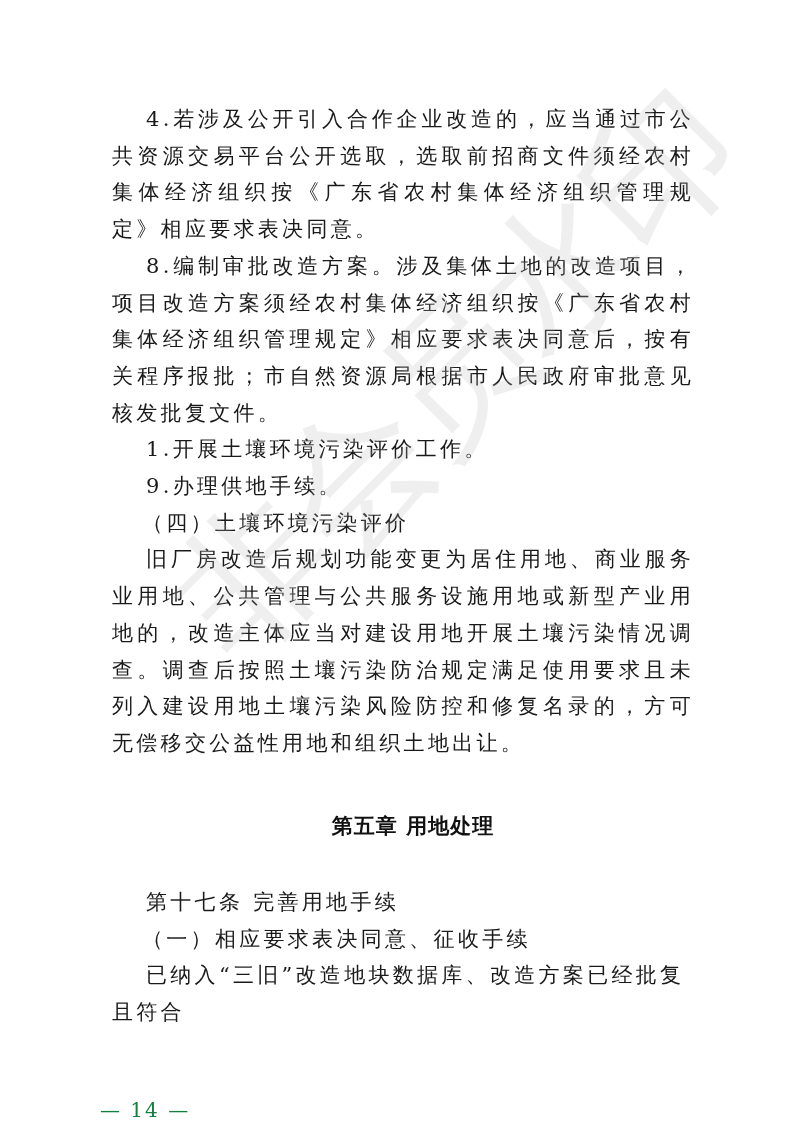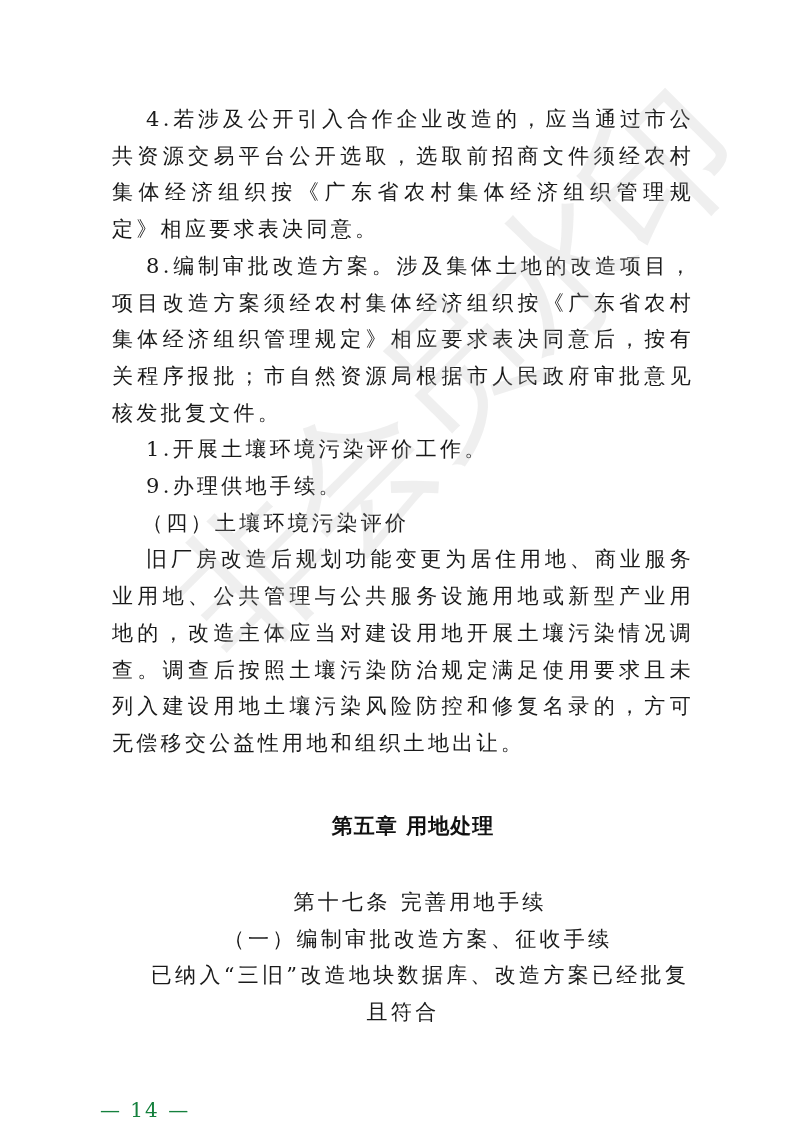--- a/index.html
+++ b/index.html
@@ -51,21 +51,20 @@
       margin: 0;
     }
     .article-block {
       position: absolute;
       top: 884px;
       left: 112px;
       width: 582px;
       font-size: 21px;
       line-height: 36.7px;
       letter-spacing: 3.3px;
-      text-align: center;
     }
     .article-title {
       margin: 0;
       text-indent: 34px;
       font-family: "DejaVu Serif", "Liberation Serif", serif;
     }
     .page-number {
       position: absolute;
       top: 1098px;
       left: 100px;
@@ -99,20 +98,20 @@
     <p class="para">1.开展土壤环境污染评价工作。</p>
     <p class="para">9.办理供地手续。</p>
     <p class="para indent-sub">（四）土壤环境污染评价</p>
     <p class="para">旧厂房改造后规划功能变更为居住用地、商业服务业用地、公共管理与公共服务设施用地或新型产业用地的，改造主体应当对建设用地开展土壤污染情况调查。调查后按照土壤污染防治规定满足使用要求且未列入建设用地土壤污染风险防控和修复名录的，方可无偿移交公益性用地和组织土地出让。</p>
   </div>
 
   <h2 class="chapter-title">第五章 用地处理</h2>
 
   <div class="article-block">
     <p class="article-title">第十七条 完善用地手续</p>
-    <p class="para indent-sub">（一）编制审批改造方案、征收手续</p>
+    <p class="para indent-sub">（一）相应要求表决同意、征收手续</p>
     <p class="para">已纳入“三旧”改造地块数据库、改造方案已经批复且符合</p>
   </div>
 
   <div class="page-number">— 14 —</div>
 
   <div class="watermark">非会员水印</div>
 </div>
 
 </body></html>

